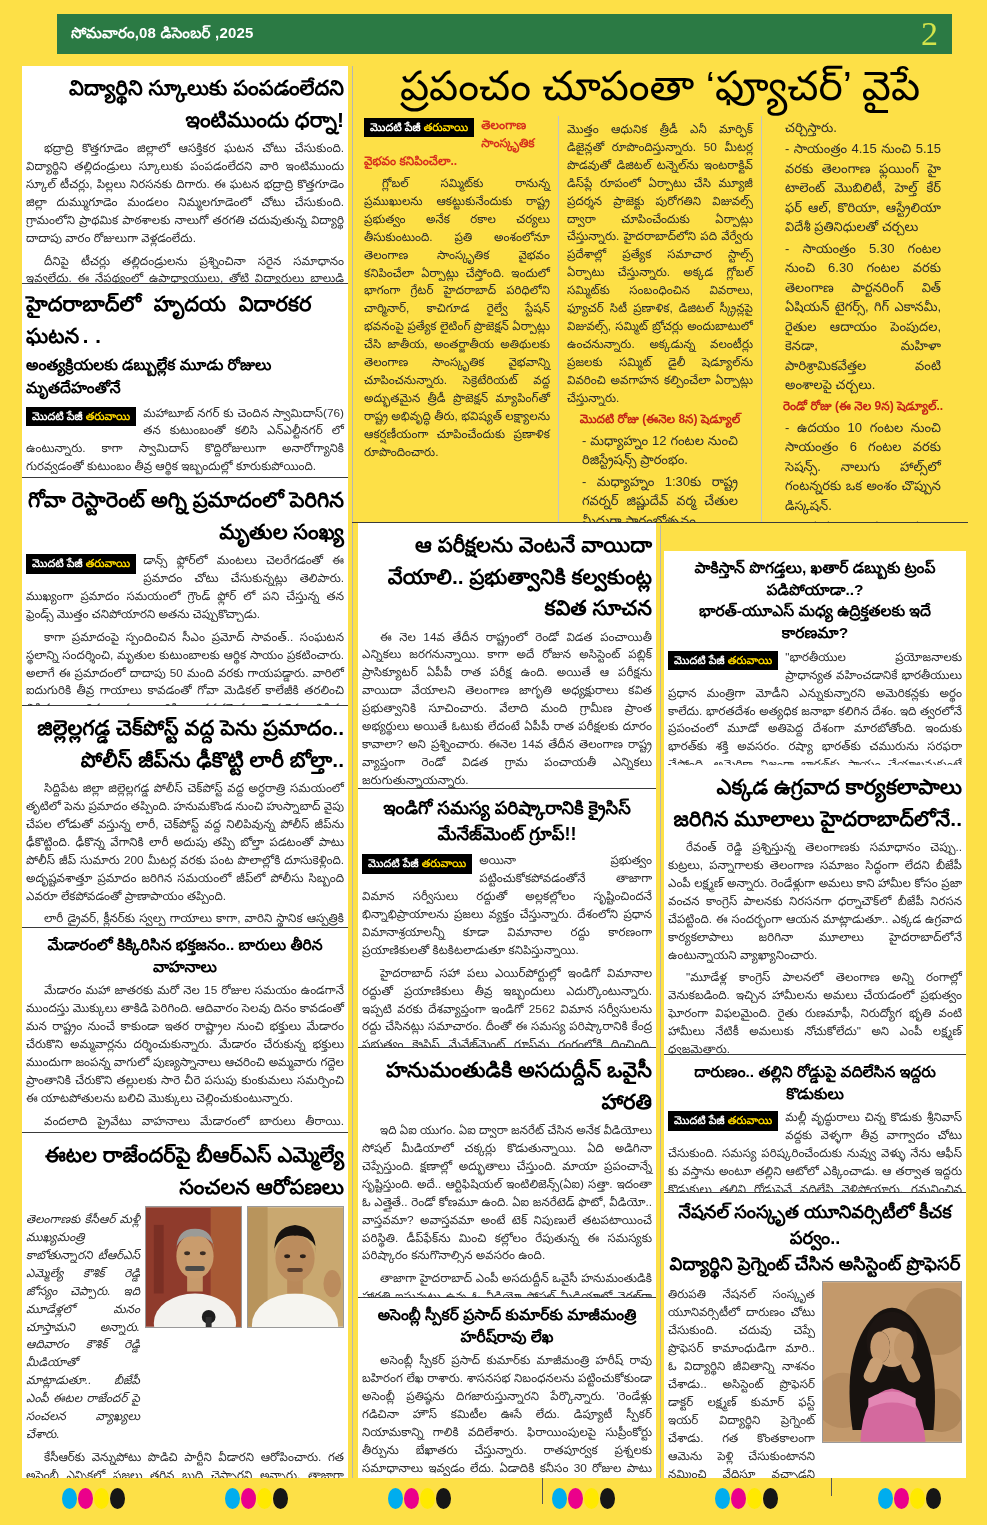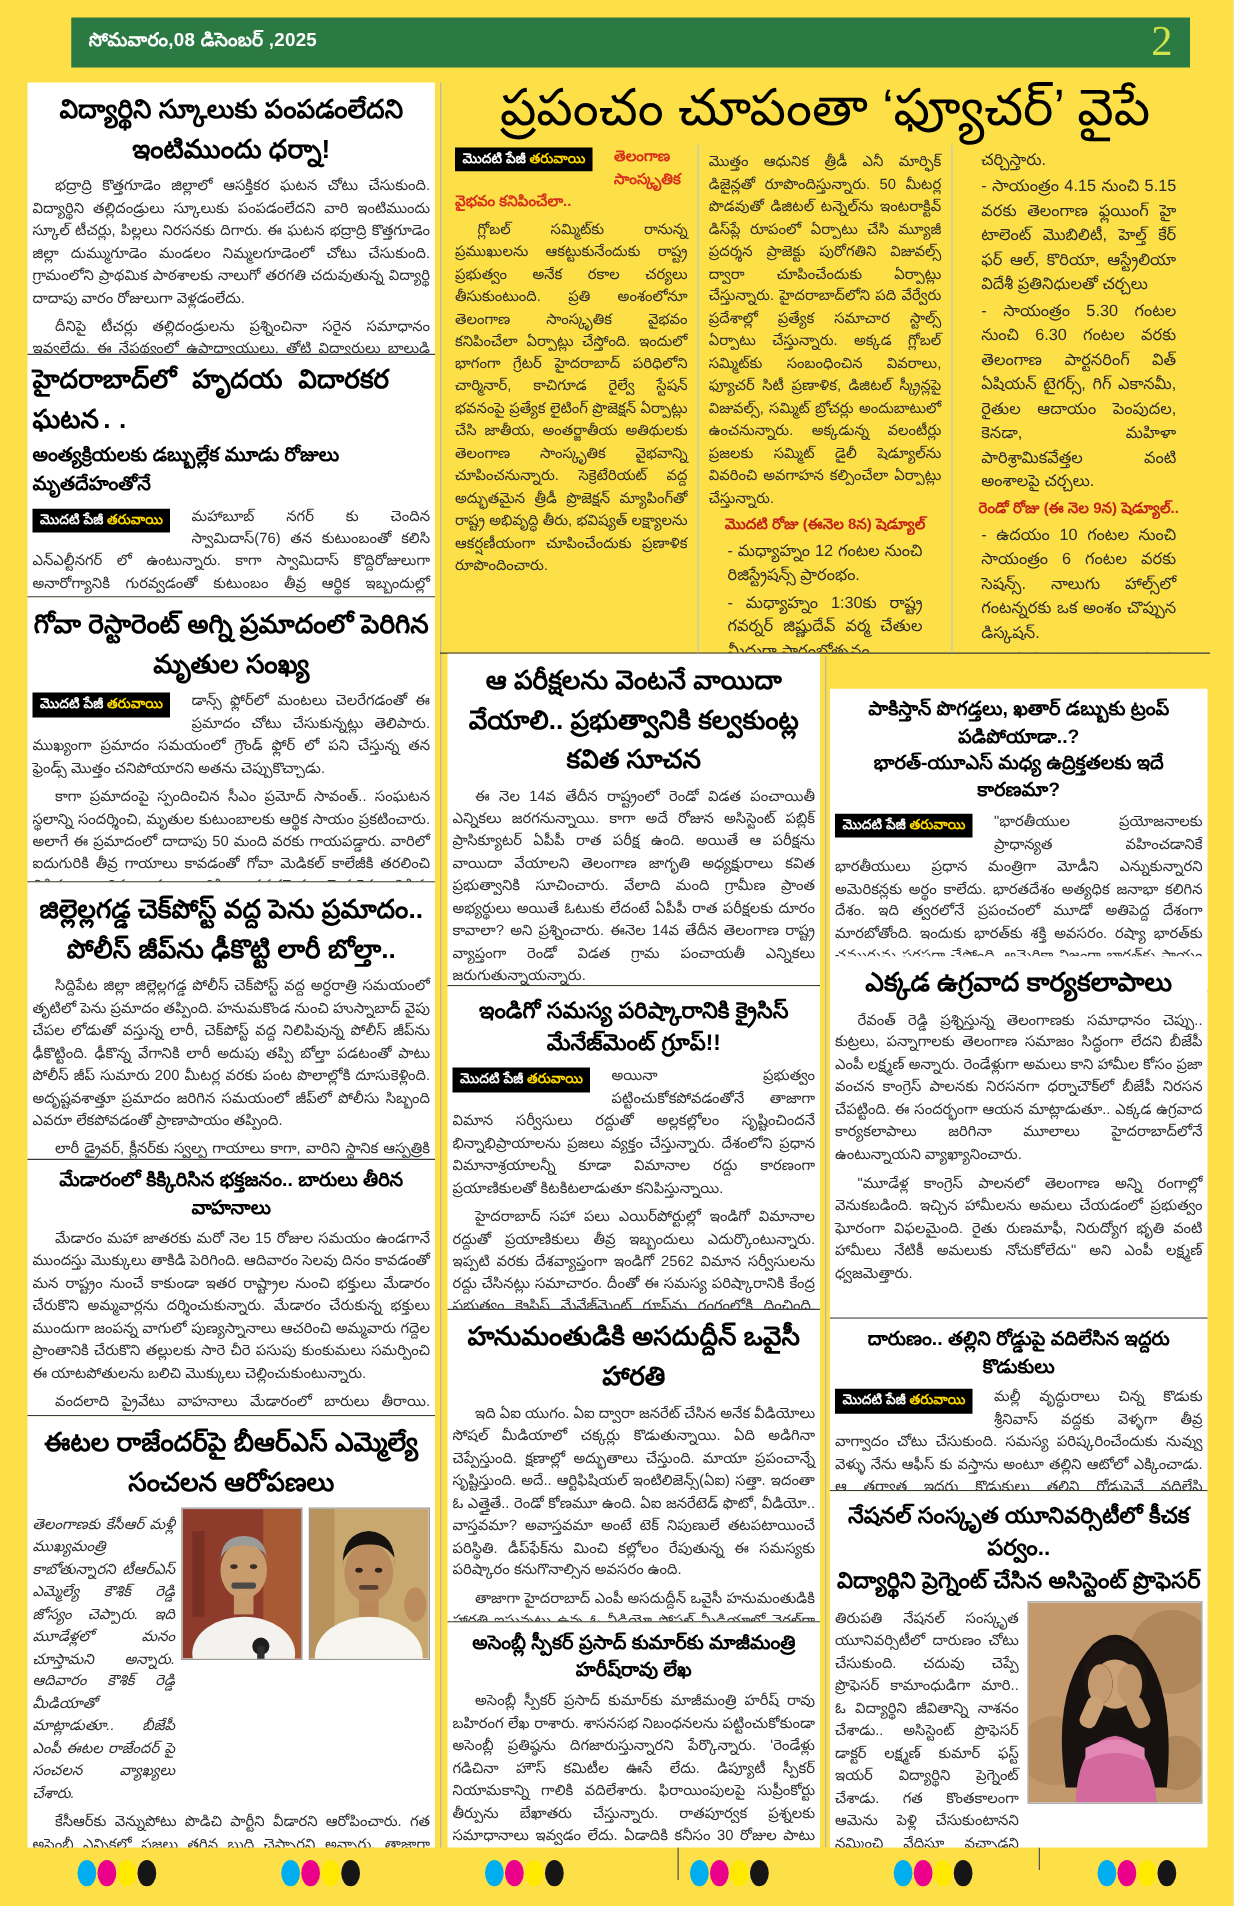--- a/index.html
+++ b/index.html
@@ -17,29 +17,29 @@
   }
   .masthead .date { color:#ffffff; font-size:15px; font-weight:bold; letter-spacing:.2px; }
   .masthead .pageno { color:#d3e34b; font-size:34px; font-family:"Liberation Serif","DejaVu Serif",serif; line-height:1; }
   
   .art { position:absolute; overflow:hidden; padding:6px 4px 4px 4px; border-bottom:1.5px solid #3a3a3a; background:#fff; }
   .art.noline { border-bottom:none; }
   .colL { left:22px;  width:326px; }
   .colM { left:358px; width:298px; }
   .colR { left:664px; width:302px; }
   .h-xl { font-size:41px; font-weight:normal; text-align:center; line-height:1.12; color:#000; }
-  .h-lg { font-size:21px; font-weight:bold; text-align:center; line-height:1.5; color:#000; }
+  .h-lg { font-size:21px; font-weight:bold; text-align:right; line-height:1.5; color:#000; }
   .h-md { font-size:18px; font-weight:bold; text-align:center; line-height:1.45; color:#000; }
   .h-sm { font-size:15.5px; font-weight:bold; text-align:center; line-height:1.4; color:#000; }
   .h-left { text-align:left;font-family:Liberation Mono, monospace; }
   .sub { font-size:15.5px; font-weight:bold; color:#000; line-height:1.5; }
   .body { font-size:11.8px; line-height:1.52; color:#2b2b2b; text-align:justify; margin-top:5px; }
   .ind { text-indent:18px; }
   .tag {
-    float:left; background:#000; padding:1px 6px 2px 6px; margin:2px 17px 2px 0;
+    float:left; background:#000; padding:1px 6px 2px 6px; margin:2px 7px 2px 0;
     font-size:11px; font-weight:bold; white-space:nowrap;
   }
   .tag .tw { color:#ffffff; } .tag .ty { color:#ffd900; }
   .red { color:#d6301d; font-weight:bold; }
   .redhead { color:#c22318; font-weight:bold; text-align:center; font-size:12px; margin:4px 0 2px 0; }
   .sched { font-size:13px; line-height:1.5; color:#2b2b2b; text-align:justify; margin:2px 15px; }
   
   #lead { position:absolute; left:352px; top:62px; width:616px; height:461px; border-bottom:1.5px solid #3a3a3a; overflow:hidden; padding:2px 4px; }
   #lead .cols { display:flex; margin-top:6px; }
   #lead .c { flex:1; padding:0 8px; }
@@ -207,20 +207,21 @@
     <h2 class="h-sm">భారత్-యూఎస్ మధ్య ఉద్రిక్తతలకు ఇదే కారణమా?</h2>
     <div class="body">
       <span class="tag"><b class="tw">మొదటి పేజీ</b> <b class="ty">తరువాయి</b></span>
       <span>"భారతీయుల ప్రయోజనాలకు ప్రాధాన్యత వహించడానికే భారతీయులు ప్రధాన మంత్రిగా మోడీని ఎన్నుకున్నారని అమెరికన్లకు అర్థం కాలేదు. భారతదేశం అత్యధిక జనాభా కలిగిన దేశం. ఇది త్వరలోనే ప్రపంచంలో మూడో అతిపెద్ద దేశంగా మారబోతోంది. ఇందుకు భారత్‌కు శక్తి అవసరం. రష్యా భారత్‌కు చమురును సరఫరా చేస్తోంది. అమెరికా నిజంగా భారత్‌కు సాయం చేయాలనుకుంటే ఇంధన అవసరాలు తీర్చాలి" అని అభిప్రాయపడ్డారు.</span>
     </div>
 
   </div>
 
   <div class="art colR" style="top:765px; height:290px;">
     <h2 class="h-lg">ఎక్కడ ఉగ్రవాద కార్యకలాపాలు</h2>
+    <h2 class="h-lg">జరిగిన మూలాలు హైదరాబాద్‌లోనే..</h2>
     <p class="body ind">రేవంత్ రెడ్డి ప్రశ్నిస్తున్న తెలంగాణకు సమాధానం చెప్పు.. కుట్రలు, పన్నాగాలకు తెలంగాణ సమాజం సిద్ధంగా లేదని బీజేపీ ఎంపీ లక్ష్మణ్ అన్నారు. రెండేళ్లుగా అమలు కాని హామీల కోసం ప్రజా వంచన కాంగ్రెస్ పాలనకు నిరసనగా ధర్నాచౌక్‌లో బీజేపీ నిరసన చేపట్టింది. ఈ సందర్భంగా ఆయన మాట్లాడుతూ.. ఎక్కడ ఉగ్రవాద కార్యకలాపాలు జరిగినా మూలాలు హైదరాబాద్‌లోనే ఉంటున్నాయని వ్యాఖ్యానించారు.</p>
     <p class="body ind">"మూడేళ్ల కాంగ్రెస్ పాలనలో తెలంగాణ అన్ని రంగాల్లో వెనుకబడింది. ఇచ్చిన హామీలను అమలు చేయడంలో ప్రభుత్వం ఘోరంగా విఫలమైంది. రైతు రుణమాఫీ, నిరుద్యోగ భృతి వంటి హామీలు నేటికీ అమలుకు నోచుకోలేదు" అని ఎంపీ లక్ష్మణ్ ధ్వజమెత్తారు.</p>
   </div>
 
   <div class="art colR" style="top:1055px; height:138px;">
     <h2 class="h-sm">దారుణం.. తల్లిని రోడ్డుపై వదిలేసిన ఇద్దరు కొడుకులు</h2>
     <div class="body">
       <span class="tag"><b class="tw">మొదటి పేజీ</b> <b class="ty">తరువాయి</b></span>
       <span>మల్లీ వృద్ధురాలు చిన్న కొడుకు శ్రీనివాస్ వద్దకు వెళ్ళగా తీవ్ర వాగ్వాదం చోటు చేసుకుంది. సమస్య పరిష్కరించేందుకు నువ్వు వెళ్ళు నేను ఆఫీస్ కు వస్తాను అంటూ తల్లిని ఆటోలో ఎక్కించాడు. ఆ తర్వాత ఇద్దరు కొడుకులు తల్లిని రోడ్డుపైనే వదిలేసి వెళ్లిపోయారు. గమనించిన స్థానికులు పోలీసులకు సమాచారం అందించారు.</span>
     </div>

